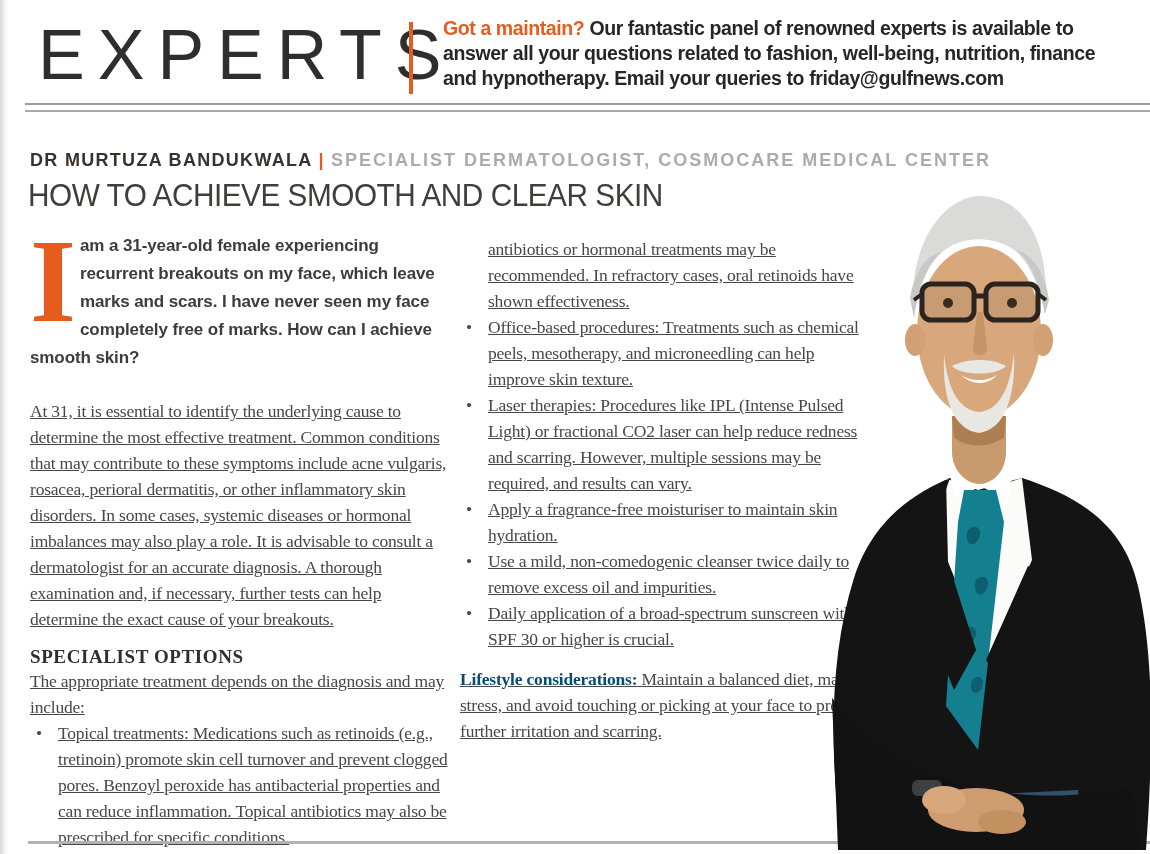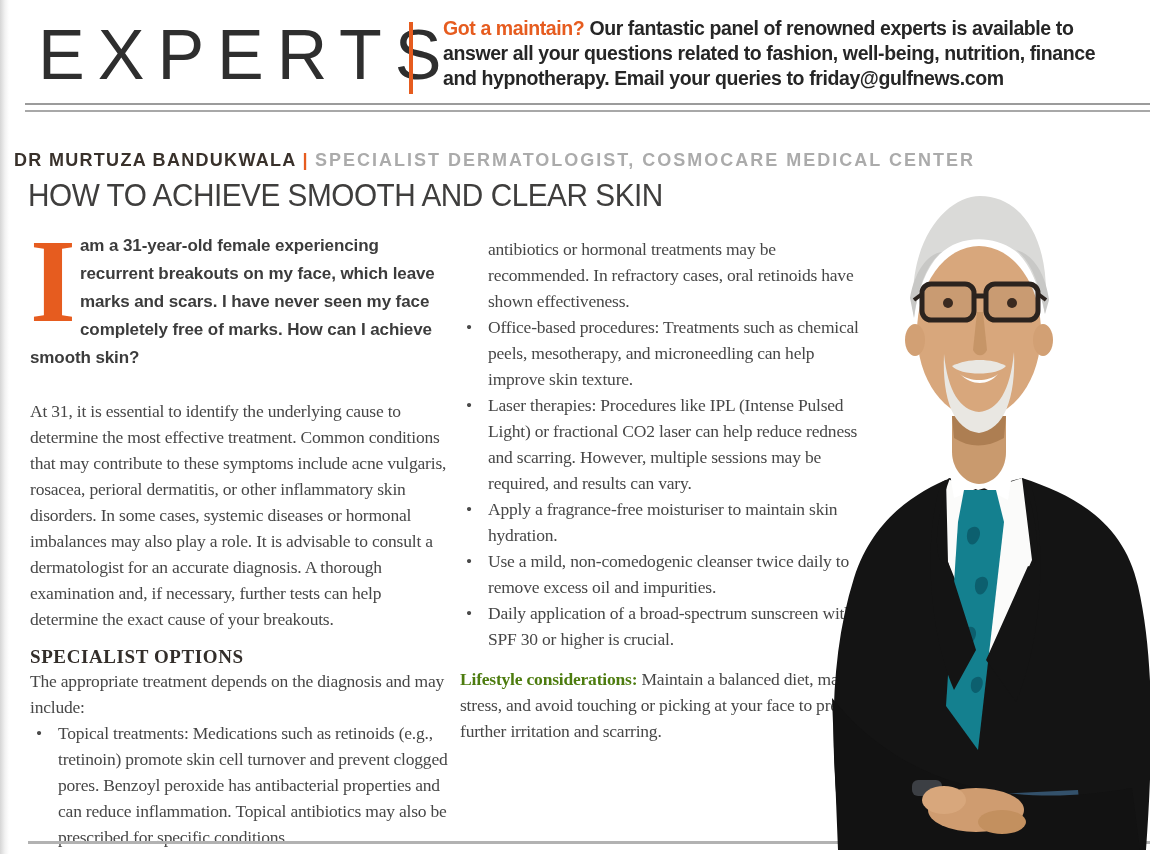--- a/index.html
+++ b/index.html
@@ -18,56 +18,56 @@
   .masthead-divider { position:absolute; left:409px; top:22px; width:4px; height:72px;
     background:#e65c1f; }
   .masthead-intro { position:absolute; left:443px; top:16px; width:655px;
     font-size:19.5px; font-weight:bold; color:#262626; line-height:25px;
     letter-spacing:-0.4px; }
   .masthead-intro .hl { color:#e65c1f; }
   .rule-double-a { position:absolute; left:25px; top:103px; width:1125px; height:2px; background:#9b9b9b; }
   .rule-double-b { position:absolute; left:25px; top:110px; width:1125px; height:2px; background:#a8a8a8; }
 
   
-  .byline { position:absolute; left:14px; top:150px; width:1000px;
+  .byline { position:absolute; left:30px; top:150px; width:1000px;
     font-size:18px; font-weight:bold; letter-spacing:1.3px; white-space:nowrap; }
   .byline .name { color:#39312b; }
   .byline .sep { color:#e65c1f; padding:0 6px; }
   .byline .role { color:#ababab; letter-spacing:2px; }
   .headline { position:absolute; left:28px; top:178px; width:760px;
     font-size:31px; font-weight:400; color:#3f3e3d; letter-spacing:-0.5px;
     transform:scaleX(0.96); transform-origin:left; white-space:nowrap; }
 
   
   .col-left  { position:absolute; left:30px;  top:232px; width:422px; }
   .col-right { position:absolute; left:460px; top:236px; width:412px; }
 
   .question { font-size:17px; font-weight:bold; color:#3c3c3c; line-height:28px;
     letter-spacing:-0.1px; }
   .dropcap { float:left; width:44px; height:102px; margin:4px 6px 0 0;
     font-family:"Liberation Serif", serif; font-weight:bold; font-size:118px;
     line-height:92px; color:#e65c1f; }
 
   .serif { font-family:"Liberation Serif","DejaVu Serif", serif;
-    font-size:17.5px; line-height:26px; color:#474747; letter-spacing:-0.2px; }
+    font-size:17.5px; line-height:26px; color:#474747; letter-spacing:-0.2px;text-decoration:underline; }
   .body-para { margin-top:26px; }
 
   .sec-heading { font-family:"Liberation Serif", serif; font-weight:bold;
     font-size:19px; color:#332e2a; letter-spacing:0.6px; margin-top:14px; }
 
   ul.bullets { list-style:none; }
   ul.bullets li { position:relative; padding-left:28px; }
   ul.bullets li::before { content:"\2022"; position:absolute; left:6px; top:0;
     color:#4a4a4a; }
   .hang { padding-left:28px; }
 
   .sub-heading { font-family:"Liberation Serif", serif; font-weight:bold;
     font-size:18px; color:#332e2a; margin-top:13px; padding-left:28px; }
   .lifestyle { margin-top:14px; }
-  .lifestyle .lead { font-weight:bold; color:#4d7c0f;text-align:right; }
+  .lifestyle .lead { font-weight:bold; color:#0c4a6e;text-align:right; }
 
   
   .rule-bottom { position:absolute; left:28px; top:841px; width:1122px; height:3px;
     background:#b2b2b2; z-index:1; }
 
   
   .portrait { position:absolute; left:826px; top:190px; width:324px; height:662px;
     z-index:2; }
   .portrait svg { width:100%; height:100%; display:block; }
 </style>

